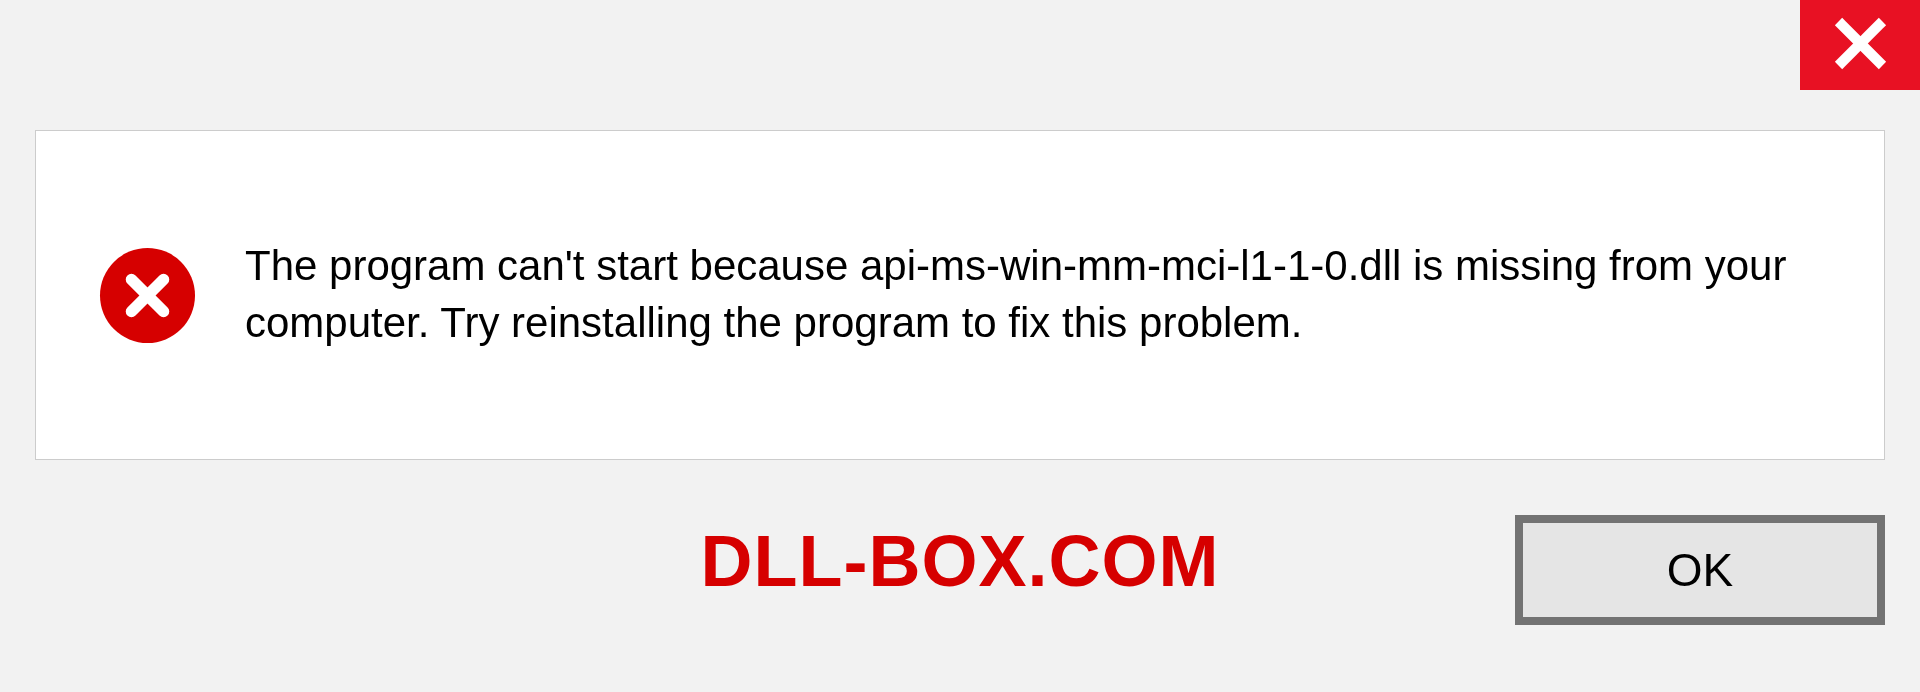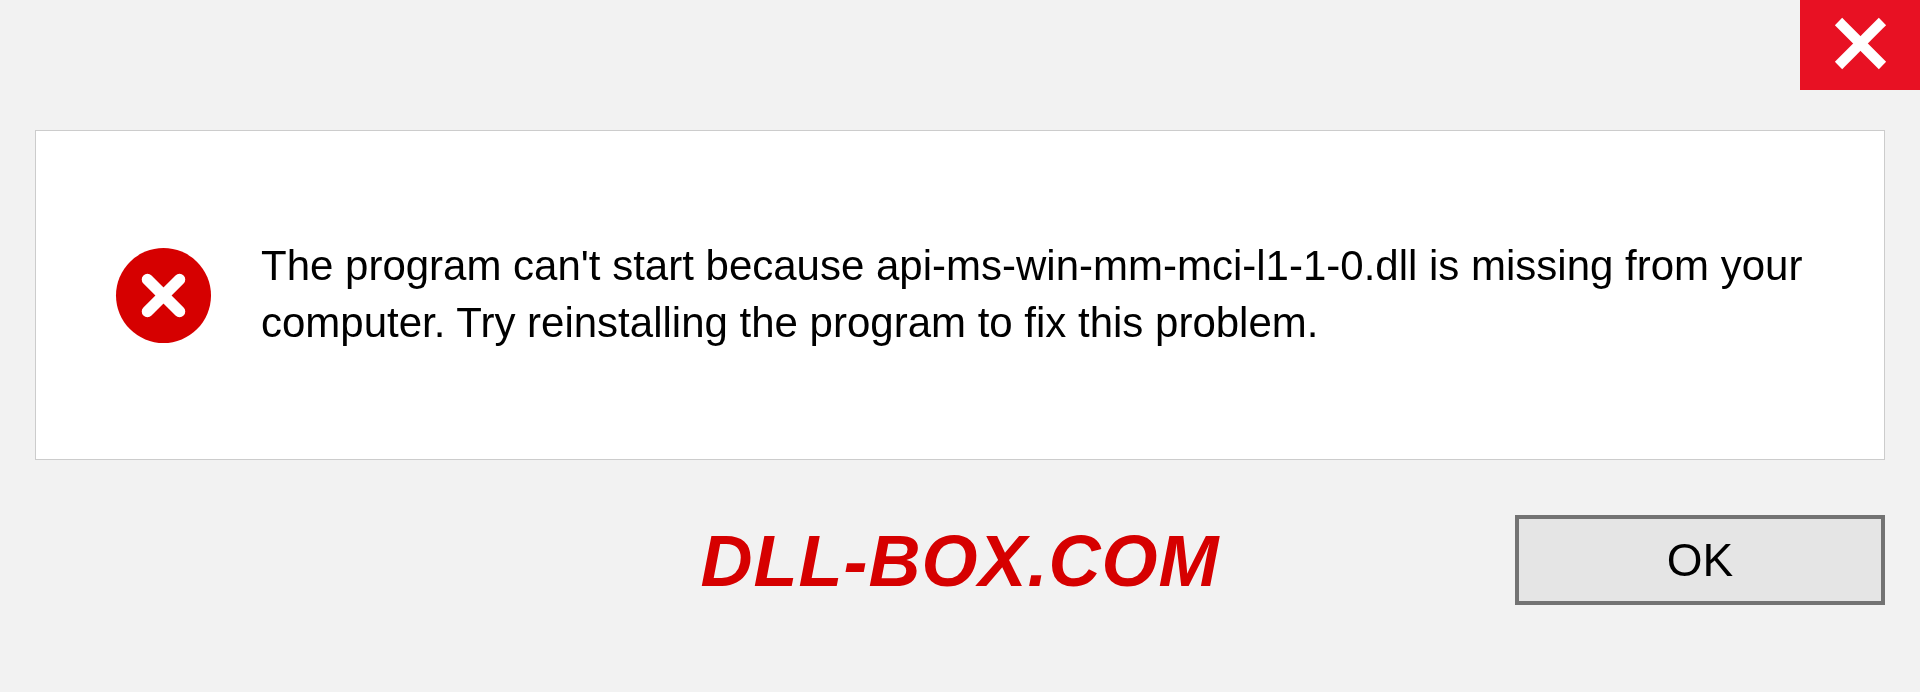--- a/index.html
+++ b/index.html
@@ -46,21 +46,21 @@
       width: 55px;
       height: 55px;
     }
     .content-panel {
       margin: 20px 35px 0 35px;
       background: #ffffff;
       border: 1px solid #cccccc;
       height: 330px;
       display: flex;
       align-items: center;
-      padding: 0 80px;
+      padding: 0 64px;
     }
     .error-icon {
       flex-shrink: 0;
       width: 95px;
       height: 95px;
       border-radius: 50%;
       background: #d60000;
       display: flex;
       align-items: center;
       justify-content: center;
@@ -84,30 +84,29 @@
     .watermark {
       position: absolute;
       left: 50%;
       transform: translateX(-50%);
       top: 60px;
       font-size: 72px;
       font-weight: 800;
       color: #d60000;
       letter-spacing: 1px;
       font-family: Arial, sans-serif;
-      font-style: italic;
     }
     .ok-btn {
       position: absolute;
       right: 0;
       top: 55px;
       width: 370px;
-      height: 90px;
+      height: 110px;
       background: #e5e5e5;
-      border: 4px solid #737373;
+      border: 8px solid #737373;
       font-size: 46px;
       color: #000;
       display: flex;
       align-items: center;
       justify-content: center;
       cursor: pointer;
       font-family: "Segoe UI", Arial, sans-serif;
       margin-left: 7px;
     }
   </style>

